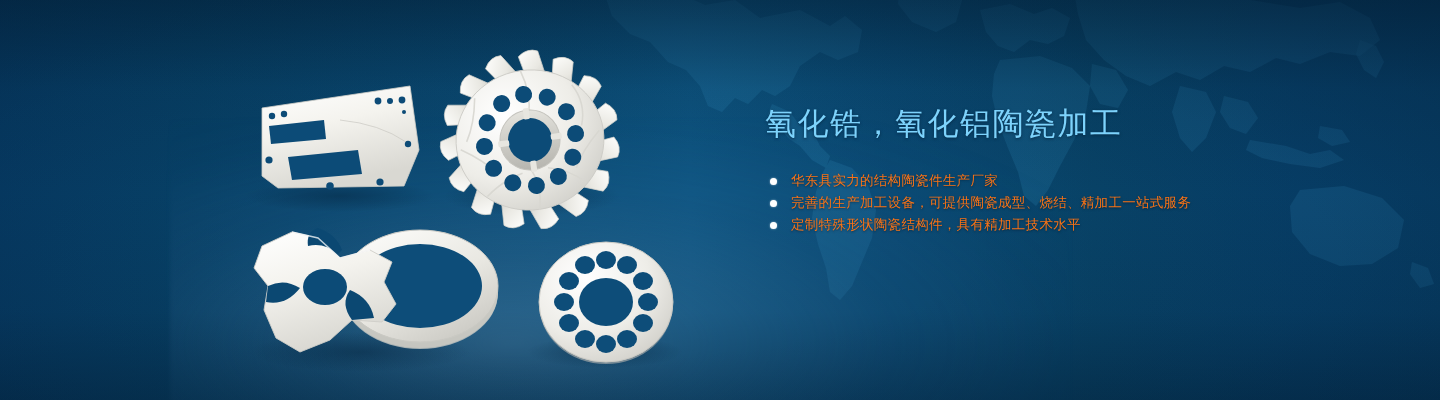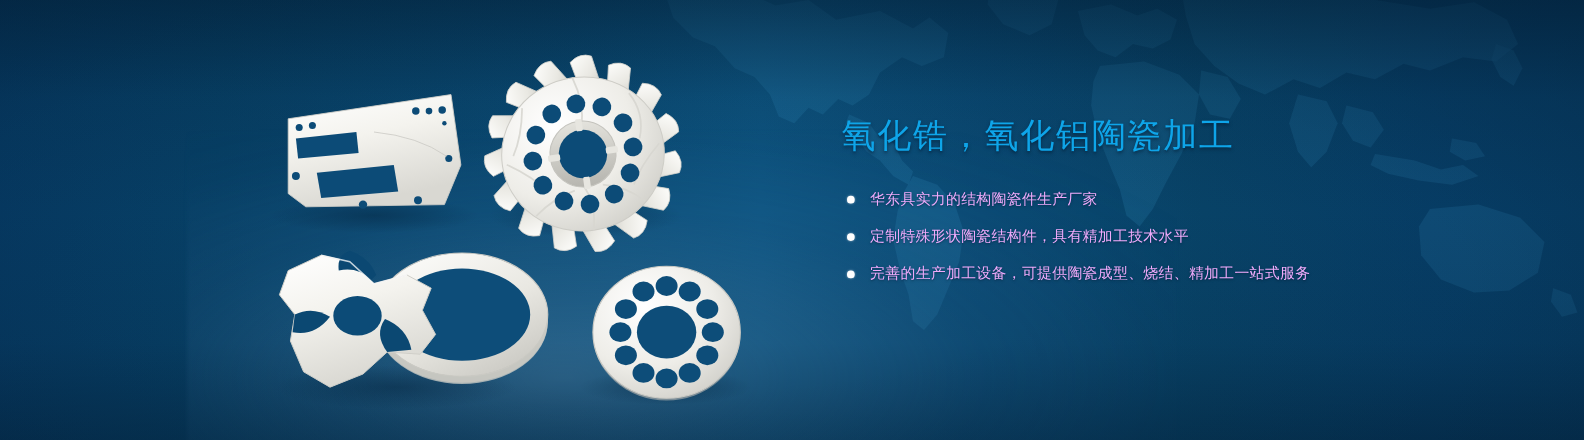--- a/index.html
+++ b/index.html
@@ -76,43 +76,42 @@
   .parts svg { display:block; width: 100%; height: 100%; }
 
   
   .textcol {
     position: absolute;
     left: 765px;
     top: 104px;
     width: 640px;
   }
   .headline {
-    color: #0ea5e9;
+    color: #7dd3fc;
     font-size: 31px;
     line-height: 40px;
     letter-spacing: 1.5px;
     font-weight: 400;
     text-shadow: 0 1px 3px rgba(0,20,40,0.55);
     white-space: nowrap;
   }
   .bullets {
     margin: 26px 0 0 4px;
     padding: 0;
     list-style: none;
   }
   .bullets li {
     position: relative;
     padding-left: 22px;
-    color: #f0abfc;
+    color: #f97316;
     font-size: 13.5px;
     line-height: 22px;
     letter-spacing: 0.3px;
     text-shadow: 0 1px 2px rgba(0,18,36,0.5);
     white-space: nowrap;
-    margin-top: 12px;
   }
   .bullets li .dot {
     position: absolute;
     left: 1px;
     top: 7.5px;
     width: 7px;
     height: 7px;
     border-radius: 50%;
     background: #ffffff;
     box-shadow: 0 0 2px rgba(255,255,255,0.6);
@@ -339,22 +338,22 @@
   <div class="textcol">
     <div class="headline">氧化锆，氧化铝陶瓷加工</div>
 
     <ul class="bullets">
       <li>
         <span class="dot"></span>
         <span>华东具实力的结构陶瓷件生产厂家</span>
       </li>
       <li>
         <span class="dot"></span>
-        <span>定制特殊形状陶瓷结构件，具有精加工技术水平</span>
+        <span>完善的生产加工设备，可提供陶瓷成型、烧结、精加工一站式服务</span>
       </li>
       <li>
         <span class="dot"></span>
-        <span>完善的生产加工设备，可提供陶瓷成型、烧结、精加工一站式服务</span>
+        <span>定制特殊形状陶瓷结构件，具有精加工技术水平</span>
       </li>
     </ul>
   </div>
 
 </div>
 
 </body></html>

